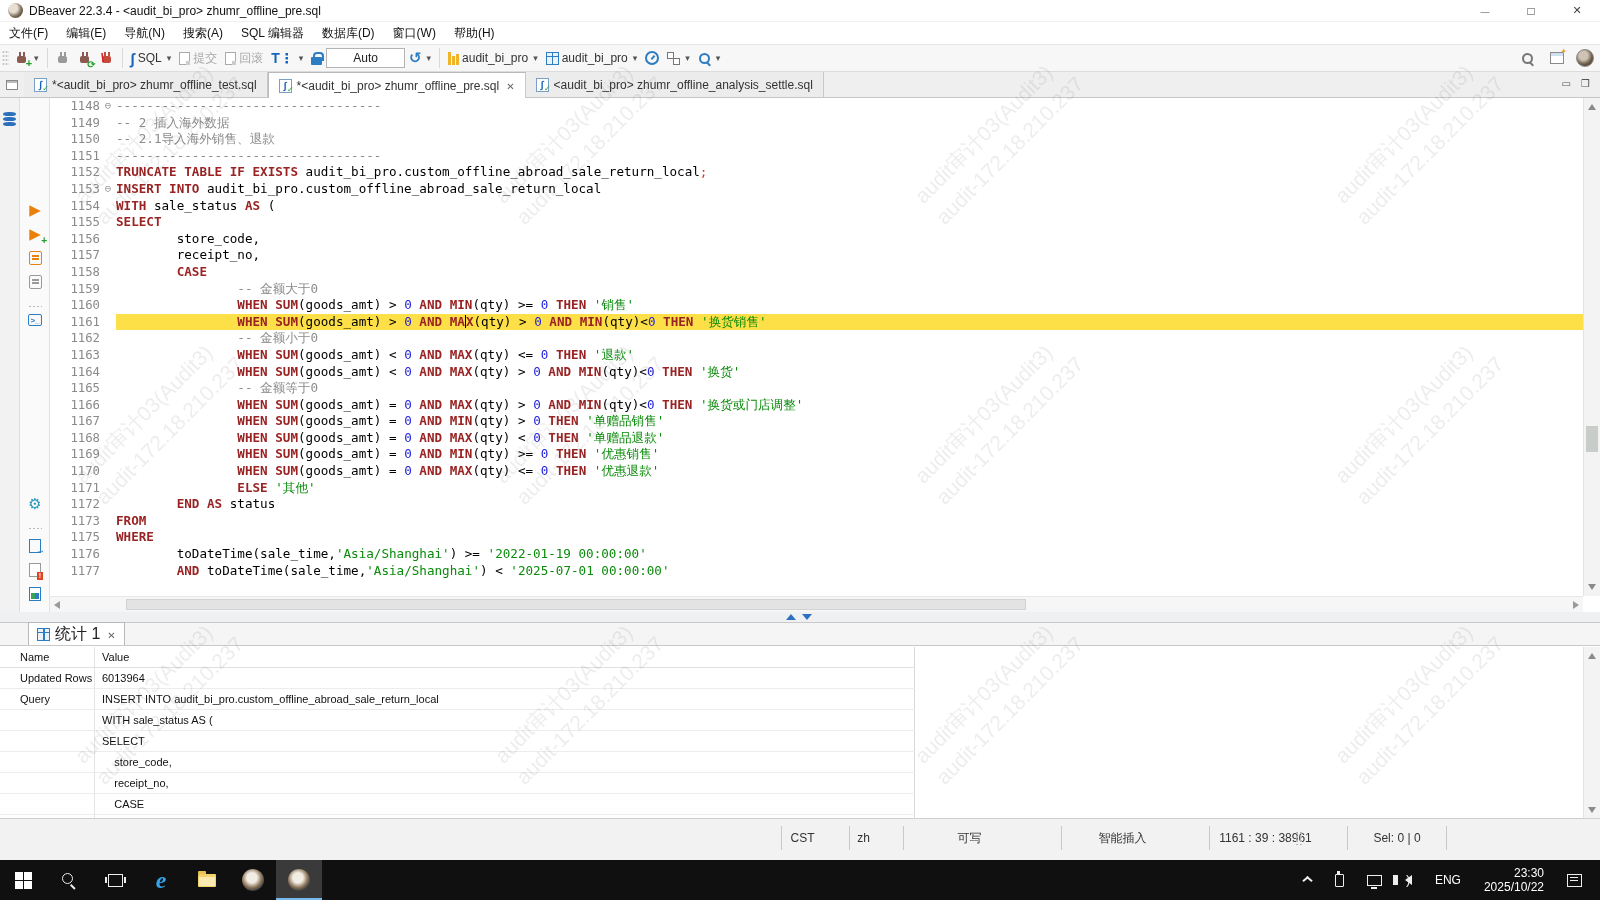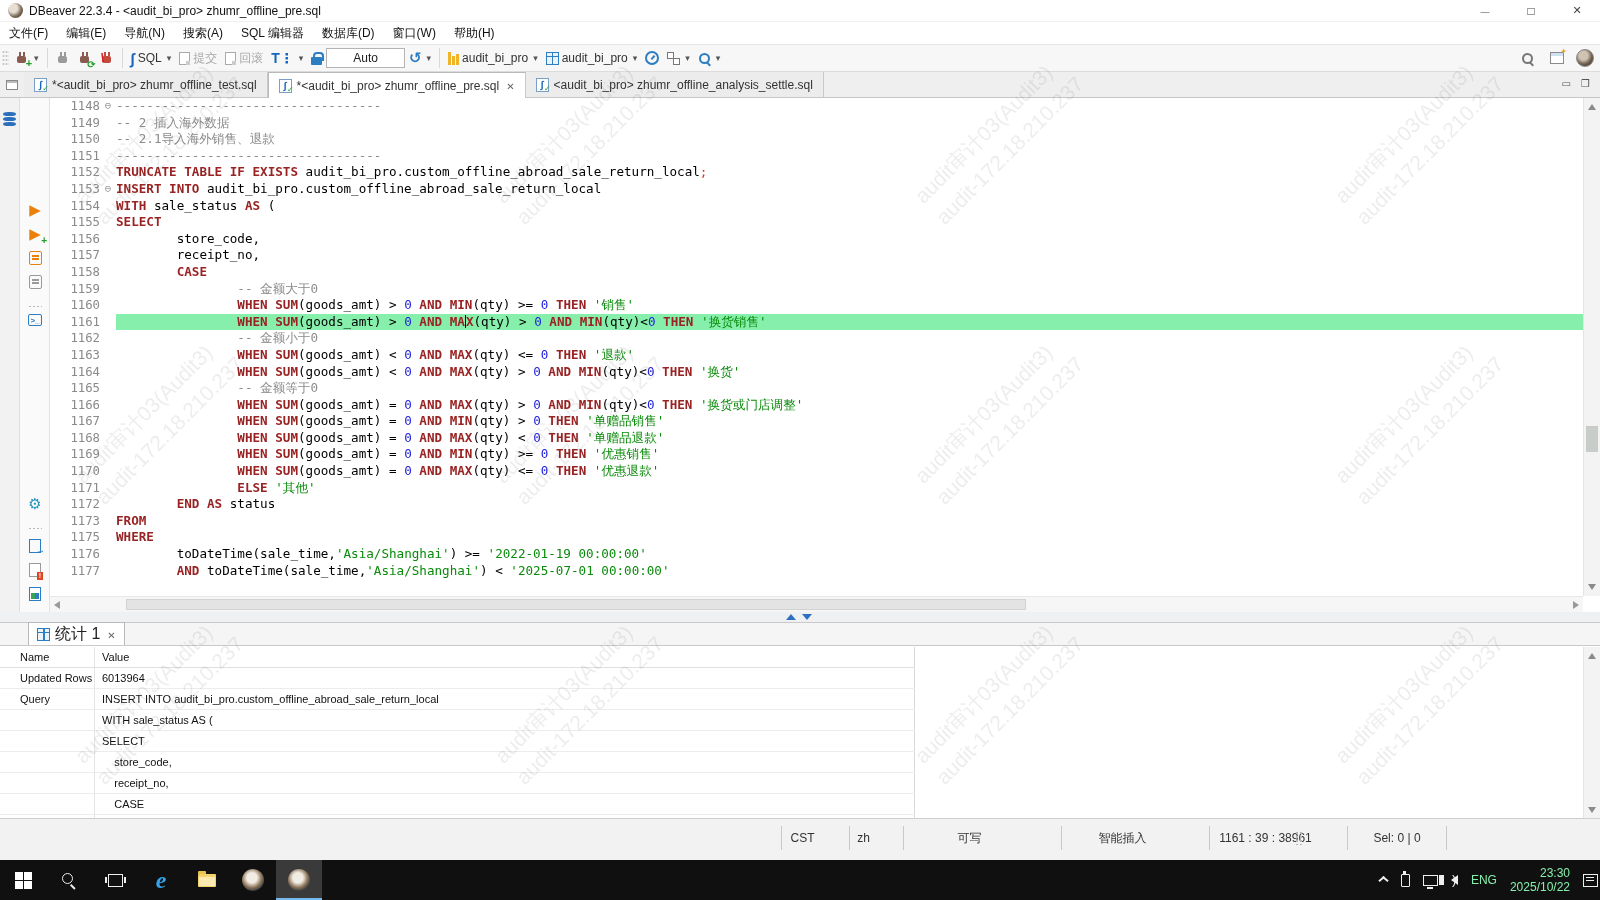--- a/index.html
+++ b/index.html
@@ -119,21 +119,21 @@
     background:linear-gradient(90deg,#3aa35a 50%,#2d7dc3 50%); }
 
   
   #editor { position:absolute; left:50px; top:0; width:1550px; height:498px; background:#fff; overflow:hidden; }
   .code-row { display:flex; height:16.6px; line-height:16.6px;
     font-family:"DejaVu Sans Mono","Liberation Mono",monospace; font-size:12.6px; white-space:pre; }
   .gut { width:50px; text-align:right; color:#8a8a8a; flex:none; font-size:12.3px; }
   .foldc { width:16px; flex:none; color:#9a9a9a; font-size:11px; text-align:center; }
   .foldc.fold::after { content:'⊖'; }
   .ctext { flex:1; color:#000; }
-  .code-row.current .ctext { background:#86efac; }
+  .code-row.current .ctext { background:#fde047; }
   .tk-k { color:var(--kw); font-weight:bold; }
   .tk-c { color:var(--com); }
   .tk-n { color:var(--num); }
   .tk-s { color:var(--str);margin-top:37px; }
   .tk-d { color:var(--del); }
   .tk-p { color:#000; }
   .caret { display:inline-block; width:0; height:13px; border-left:1.5px solid #000; vertical-align:-2px; }
 
   
   #ed-vscroll { position:absolute; right:38px; top:0; width:17px; height:498px; background:#f3f3f3; border-left:1px solid #e4e4e4;}
@@ -181,21 +181,21 @@
   .tk-search::before{content:''; position:absolute; left:0; top:0; width:9px; height:9px; border:1.5px solid #eee; border-radius:50%;}
   .tk-search::after{content:''; position:absolute; right:0; bottom:0; width:6px; height:1.5px; background:#eee; transform:rotate(45deg);}
   .tk-view { width:15px; height:13px; border:1.5px solid #eee; position:relative; }
   .tk-view::before{content:''; position:absolute; left:-4px; top:2px; width:2px; height:6px; background:#eee;}
   .tk-view::after{content:''; position:absolute; right:-4px; top:2px; width:2px; height:6px; background:#eee;}
   .tk-ie { color:#35a3e8; font-size:24px; font-weight:bold; font-style:italic; font-family:"Liberation Serif",serif; line-height:24px;}
   .tk-folder { width:18px; height:13px; background:#f3d26a; border-radius:1px; position:relative; }
   .tk-folder::before{content:''; position:absolute; left:0; top:-3px; width:8px; height:3px; background:#e8c14f; border-radius:1px 1px 0 0;}
   .tk-folder::after{content:''; position:absolute; left:1px; top:3px; width:16px; height:9px; background:#fae9b0;}
   .tk-beaver { width:22px; height:22px; border-radius:50%; background:radial-gradient(circle at 45% 40%, #f2ede4 0 28%, #8a7258 55%, #27333a 78%, #35b6c9 80% 100%); }
-  #tray { margin-left:auto; display:flex; align-items:center; gap:13px; padding-right:2px; color:#86efac; }
+  #tray { margin-left:auto; display:flex; align-items:center; gap:23px; padding-right:18px; color:#ffffff; }
   .chev { width:10px; height:10px; position:relative; }
   .chev::before{content:''; position:absolute; left:0; top:3px; width:7px; height:1.5px; background:#eee; transform:rotate(-40deg);}
   .chev::after{content:''; position:absolute; left:4.5px; top:3px; width:7px; height:1.5px; background:#eee; transform:rotate(40deg);}
   .usb-ico { width:9px; height:13px; border:1.5px solid #eee; border-radius:1px; position:relative;}
   .usb-ico::before{content:''; position:absolute; left:1px; top:-4px; width:3px; height:3px; background:#eee;}
   .netm-ico { width:15px; height:11px; border:1.5px solid #eee; position:relative; }
   .netm-ico::after{content:''; position:absolute; left:3px; bottom:-4px; width:6px; height:2px; background:#eee;}
   .spk-ico { width:0; height:0; border-top:5px solid transparent; border-bottom:5px solid transparent; border-right:7px solid #eee; position:relative;}
   .spk-ico::before{content:''; position:absolute; left:-12px; top:-5px; width:5px; height:10px; background:#eee;}
   .spk-ico::after{content:')'; position:absolute; left:1px; top:-8px; color:#eee; font-size:13px;}

